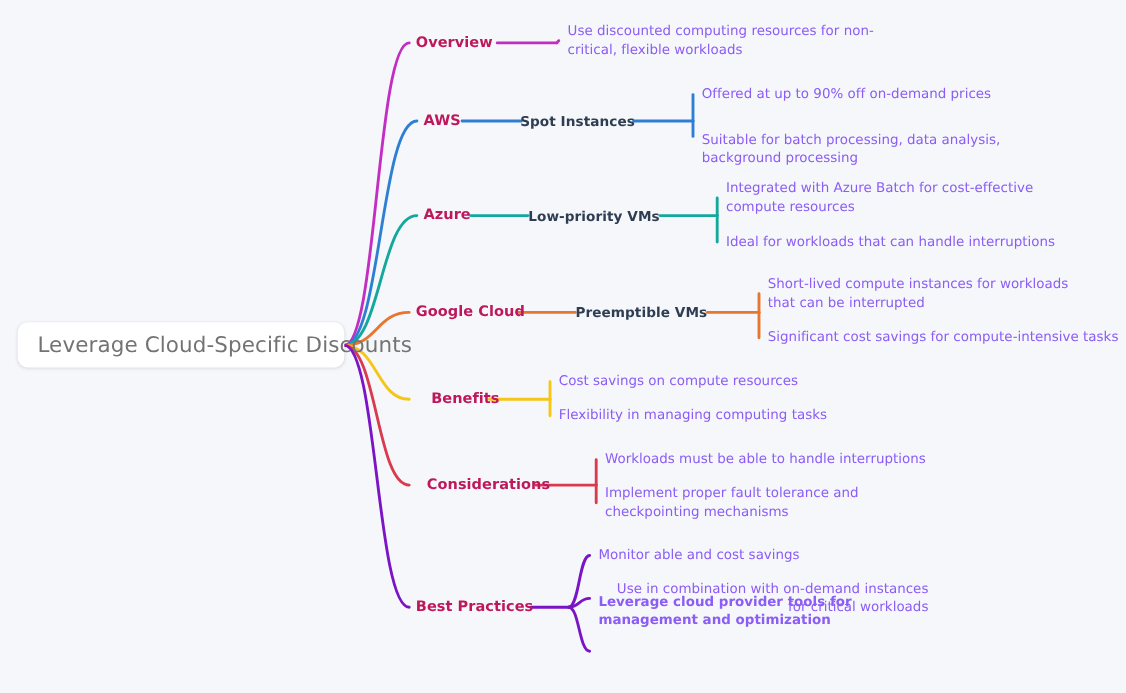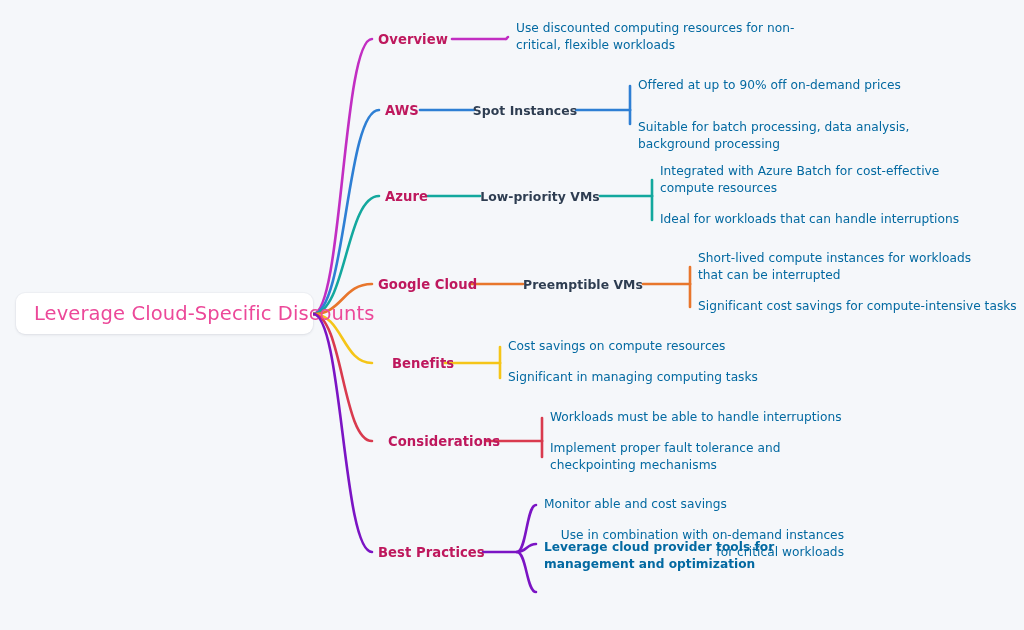--- a/index.html
+++ b/index.html
@@ -40,21 +40,21 @@
     border-radius: 9px;
     box-shadow: 0 1px 3px rgba(40,50,70,.10), 0 0 0 1px rgba(40,50,70,.025);
     display: flex;
     align-items: center;
     box-sizing: border-box;
     padding: 0 18px;
   }
   .root-label {
     font-size: 19.5px;
     font-weight: 400;
-    color: #ec4899;
+    color: #737373;
     letter-spacing: .1px;
     white-space: nowrap;
   }
   .branch-label {
     position: absolute;
     font-size: 13.2px;
     font-weight: 700;
     color: #be185d;
     white-space: nowrap;
     letter-spacing: .05px;
@@ -66,21 +66,21 @@
     font-weight: 700;
     color: #2e3d51;
     white-space: nowrap;
     letter-spacing: .05px;
     transform: translate(-50%, -50%);
   }
   .leaf-label {
     position: absolute;
     font-size: 12.2px;
     font-weight: 400;
-    color: #0369a1;
+    color: #8b5cf6;
     line-height: 1.42;
     letter-spacing: .02px;
     transform: translateY(-50%);
     max-width: 380px;
   }
 </style>
 </head>
 <body style="background: rgb(245, 247, 250);">
 
 <div id="mindmap-root">
@@ -130,21 +130,21 @@
       <div class="branch-label" style="left: 385px; top: 196px;">Azure</div>
       <div class="sub-label" style="left: 540px; top: 196px;">Low-priority VMs</div>
       <div class="leaf-label" style="left: 660px; top: 180px; width: 292px;">Integrated with Azure Batch for cost-effective compute resources</div>
       <div class="leaf-label" style="left: 660px; top: 220px; width: 360px;">Ideal for workloads that can handle interruptions</div>
       <div class="branch-label" style="left: 378px; top: 284px;">Google Cloud</div>
       <div class="sub-label" style="left: 583px; top: 284px;">Preemptible VMs</div>
       <div class="leaf-label" style="left: 698px; top: 267px; width: 300px;">Short-lived compute instances for workloads that can be interrupted</div>
       <div class="leaf-label" style="left: 698px; top: 307px; width: 360px;">Significant cost savings for compute-intensive tasks</div>
       <div class="branch-label" style="left: 378px; top: 363px; margin-left: 14px;">Benefits</div>
       <div class="leaf-label" style="left: 508px; top: 347px; width: 360px;">Cost savings on compute resources</div>
-      <div class="leaf-label" style="left: 508px; top: 378px; width: 360px;">Significant in managing computing tasks</div>
+      <div class="leaf-label" style="left: 508px; top: 378px; width: 360px;">Flexibility in managing computing tasks</div>
       <div class="branch-label" style="left: 388px; top: 441px;">Considerations</div>
       <div class="leaf-label" style="left: 550px; top: 418px; width: 360px;">Workloads must be able to handle interruptions</div>
       <div class="leaf-label" style="left: 550px; top: 457px; width: 280px;">Implement proper fault tolerance and checkpointing mechanisms</div>
       <div class="branch-label" style="left: 378px; top: 552px;">Best Practices</div>
       <div class="leaf-label" style="left: 544px; top: 505px; width: 360px;">Monitor able and cost savings</div>
       <div class="leaf-label" style="left: 544px; top: 544px; width: 300px; text-align: right;">Use in combination with on-demand instances for critical workloads</div>
       <div class="leaf-label" style="left: 544px; top: 556px; width: 275px; font-weight: bold;">Leverage cloud provider tools for management and optimization</div>
     </div>
 </div>
 

